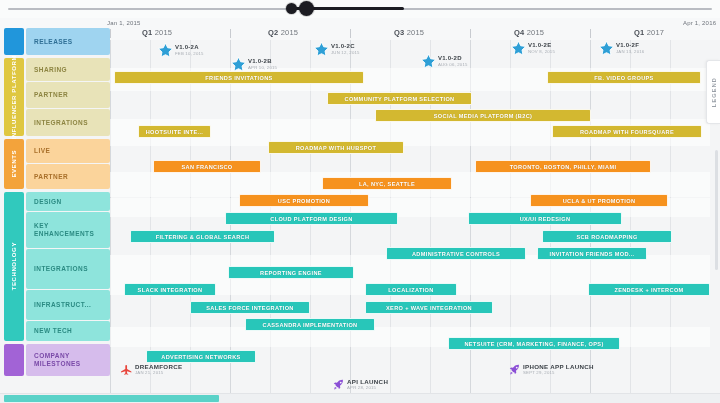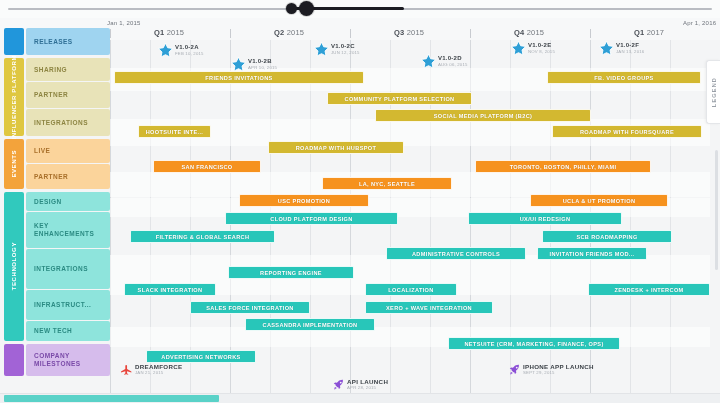--- a/index.html
+++ b/index.html
@@ -88,23 +88,23 @@
     <div class="slider-track"></div>
     <div class="slider-active"></div>
     <div class="slider-knob k1"></div>
     <div class="slider-knob k2"></div>
   </div>
 
   <div class="tl-header">
     <div class="edge-label left">Jan 1, 2015</div>
     <div class="edge-label right">Apr 1, 2016</div>
     <div id="quarter-host">
-        <div class="qlabel" style="left: 154px;"><b>Q1</b> <i>2015</i></div>
+        <div class="qlabel" style="left: 142px;"><b>Q1</b> <i>2015</i></div>
         <div class="qtick" style="left: 110px;"></div>
-        <div class="qlabel" style="left: 274px;"><b>Q2</b> <i>2015</i></div>
+        <div class="qlabel" style="left: 268px;"><b>Q2</b> <i>2015</i></div>
         <div class="qtick" style="left: 230px;"></div>
         <div class="qlabel" style="left: 394px;"><b>Q3</b> <i>2015</i></div>
         <div class="qtick" style="left: 350px;"></div>
         <div class="qlabel" style="left: 514px;"><b>Q4</b> <i>2015</i></div>
         <div class="qtick" style="left: 470px;"></div>
         <div class="qlabel" style="left: 634px;"><b>Q1</b> <i>2017</i></div>
         <div class="qtick" style="left: 590px;"></div>
       </div>
   </div>
 

